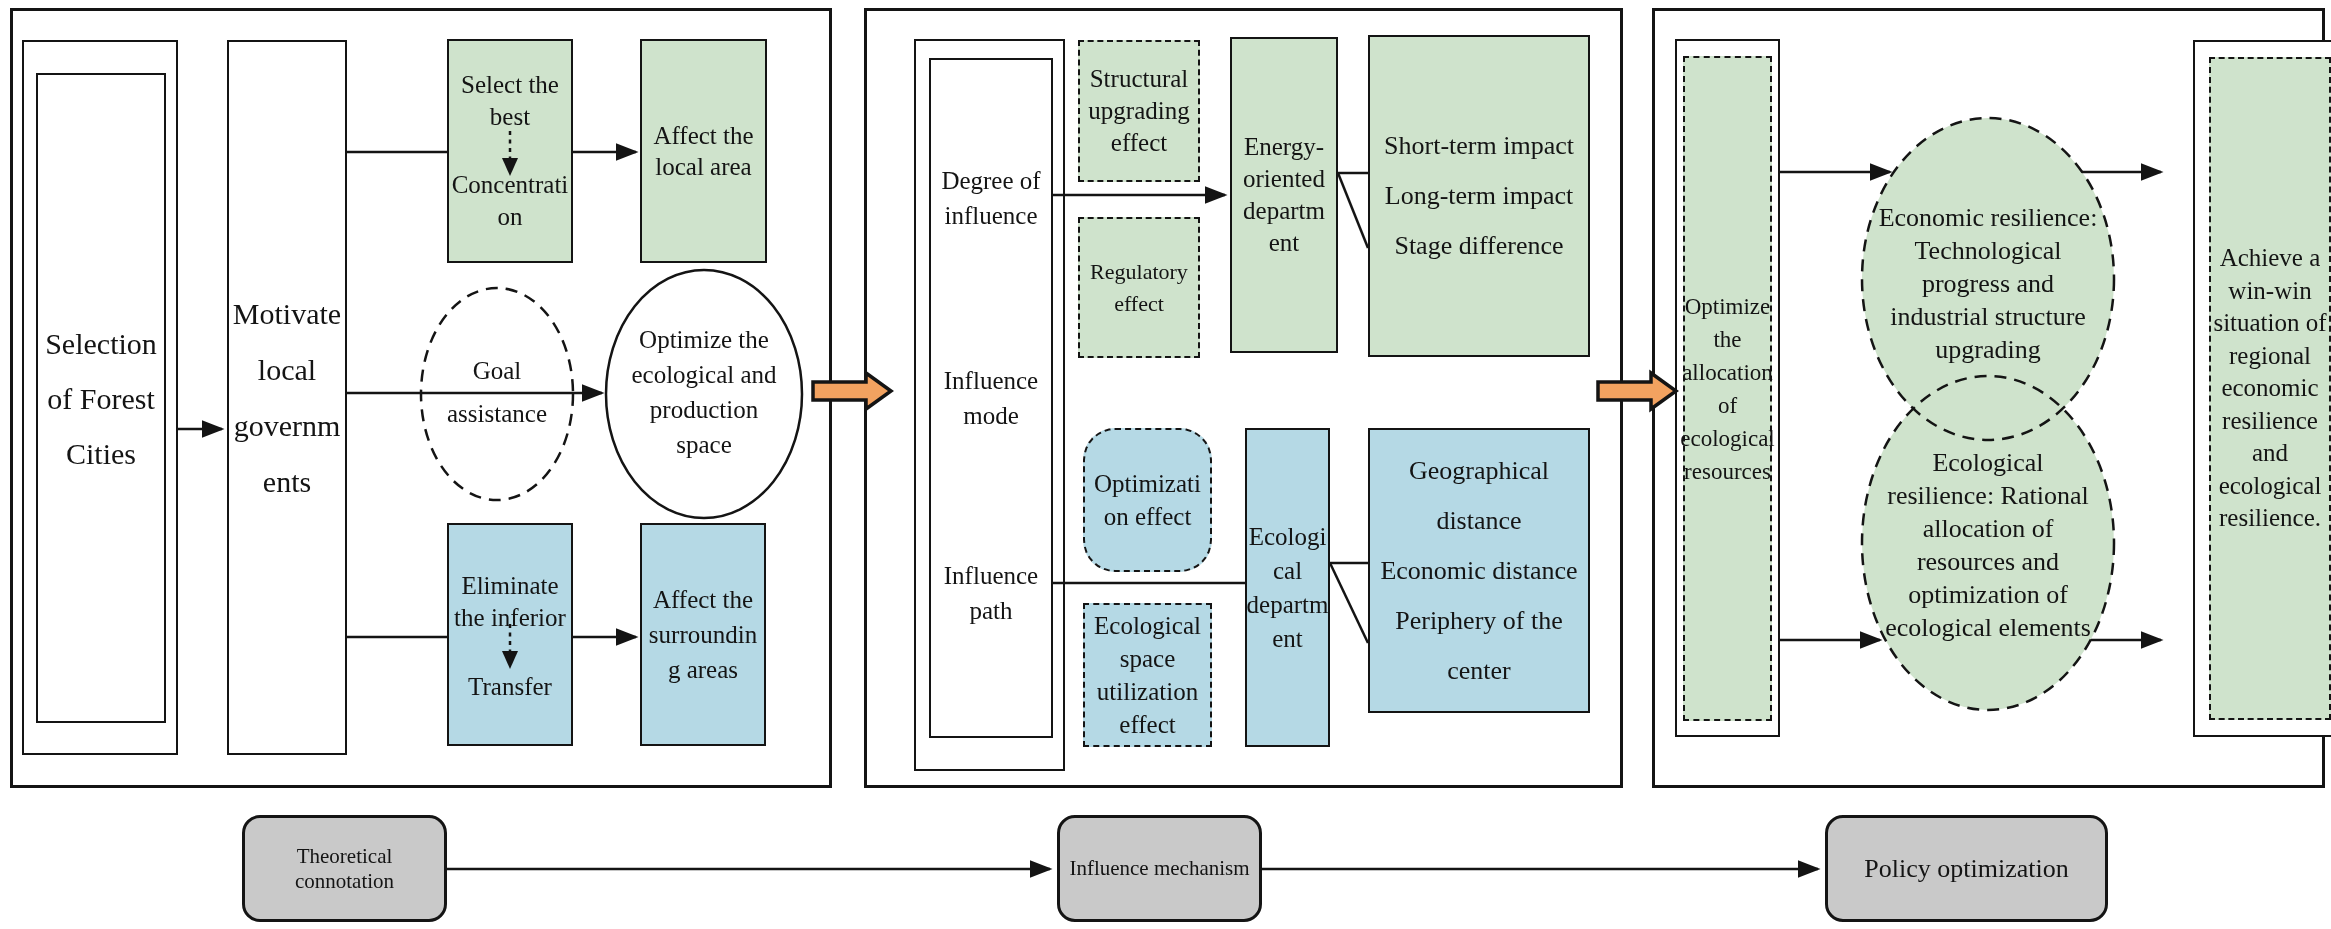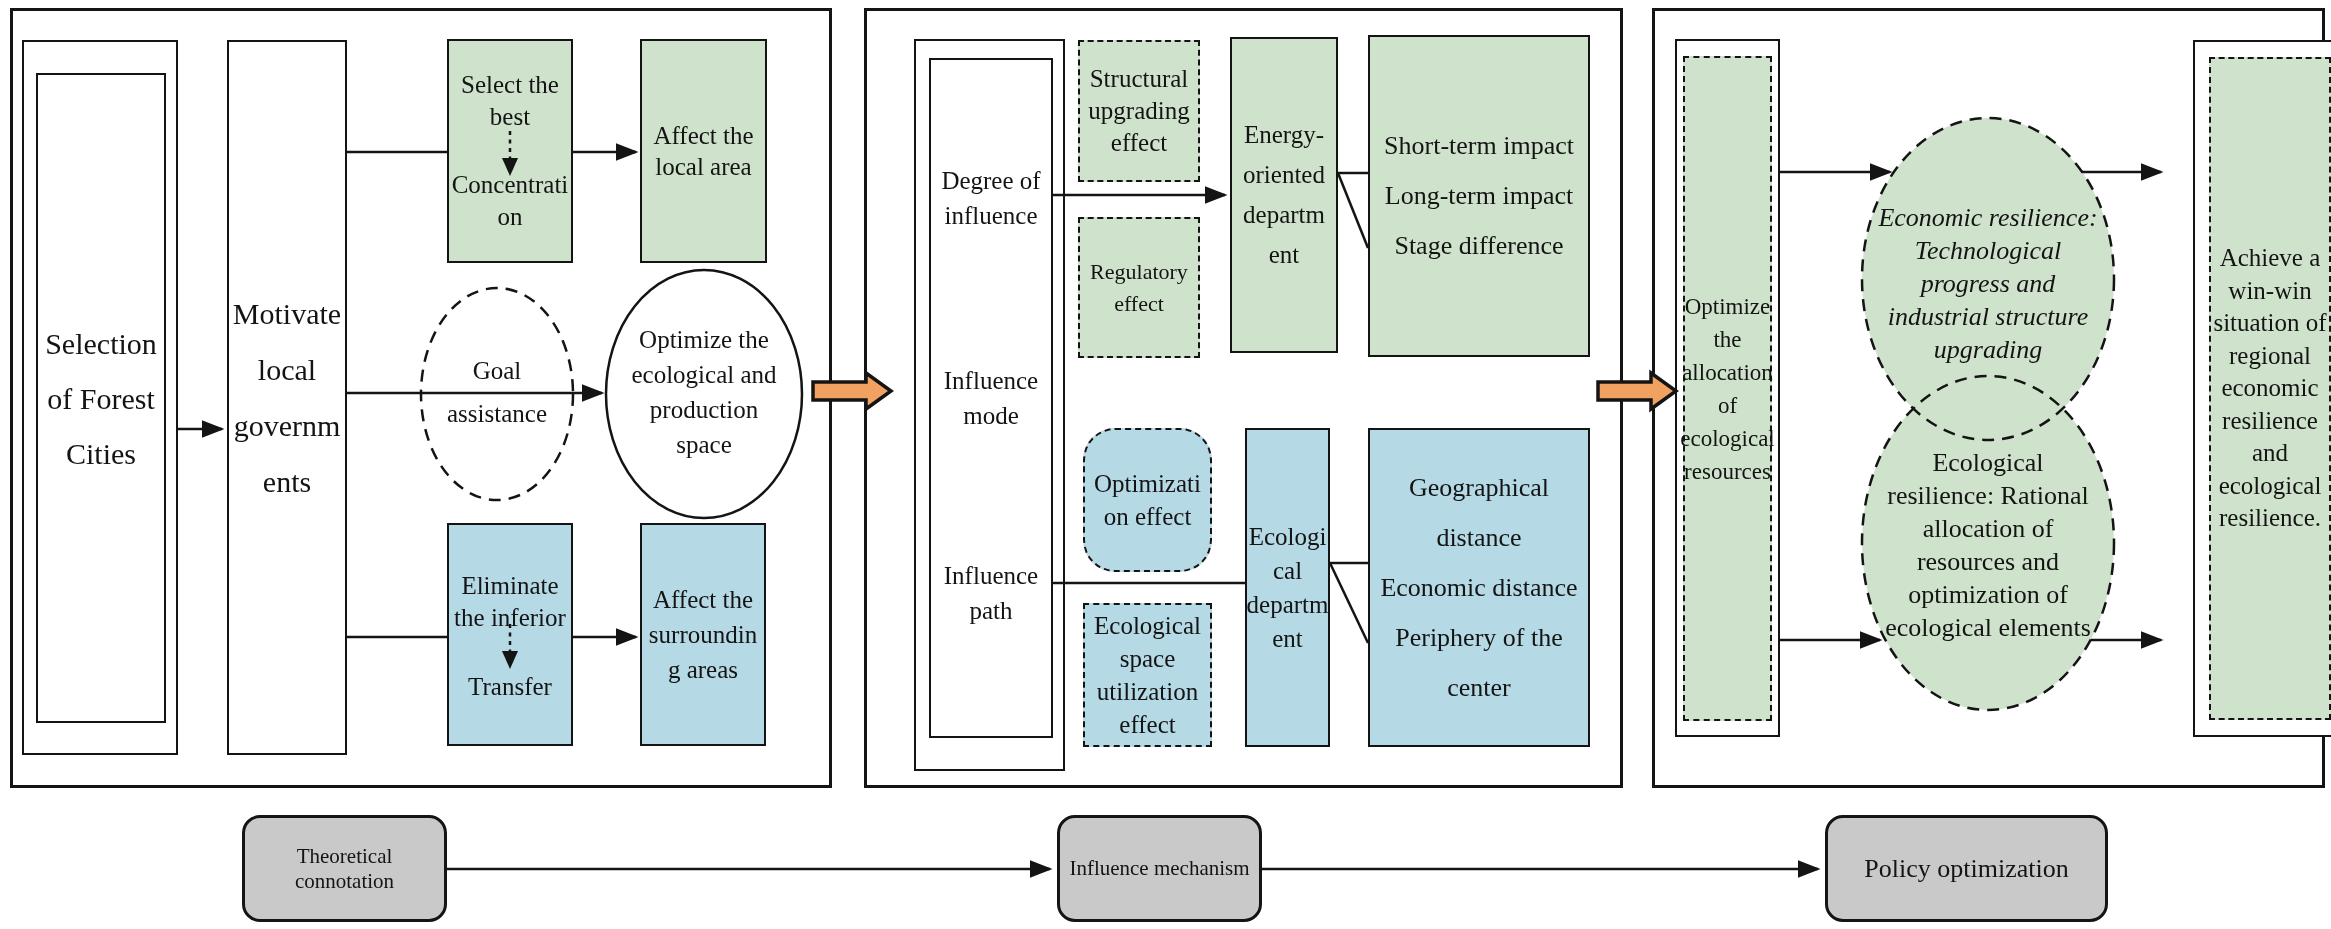--- a/index.html
+++ b/index.html
@@ -107,21 +107,21 @@
 
   <div class="box green dashed" style="left:1078px;top:40px;width:122px;height:142px;font-size:25px;line-height:32px;text-align:center;">
     <span>Structural
 upgrading
 effect</span>
   </div>
   <div class="box green dashed" style="left:1078px;top:217px;width:122px;height:141px;font-size:22px;line-height:32px;">
     <span>Regulatory
 effect</span>
   </div>
-  <div class="box green solid" style="left:1230px;top:37px;width:108px;height:316px;font-size:25px;line-height:40px;">
+  <div class="box green solid" style="left:1230px;top:37px;width:108px;height:316px;font-size:25px;line-height:32px;">
     <span>Energy-
 oriented
 departm
 ent</span>
   </div>
   <div class="box green solid" style="left:1368px;top:35px;width:222px;height:322px;font-size:26px;line-height:50px;">
     <span>Short-term impact
 Long-term impact
 Stage difference</span>
   </div>
@@ -135,40 +135,40 @@
 space
 utilization
 effect</span>
   </div>
   <div class="box blue solid" style="left:1245px;top:428px;width:85px;height:319px;font-size:25px;line-height:34px;">
     <span>Ecologi
 cal
 departm
 ent</span>
   </div>
-  <div class="box blue solid" style="left:1368px;top:428px;width:222px;height:319px;font-size:26px;line-height:50px;">
+  <div class="box blue solid" style="left:1368px;top:428px;width:222px;height:285px;font-size:26px;line-height:50px;">
     <span>Geographical
 distance
 Economic distance
 Periphery of the
 center</span>
   </div>
 
   <div class="box plain solid" style="left:1675px;top:39px;width:105px;height:698px;">
     <div class="box green dashed" style="left:6px;top:15px;width:89px;height:665px;font-size:23px;line-height:33px;">
       <span>Optimize
 the
 allocation
 of
 ecological
 resources</span>
     </div>
   </div>
 
-  <div class="etext" style="left:1856px;top:201px;width:264px;font-size:26px;line-height:33px;font-style:italic;">Economic resilience:
+  <div class="etext" style="left:1856px;top:201px;width:264px;font-size:26px;line-height:33px;">Economic resilience:
 Technological
 progress and
 industrial structure
 upgrading</div>
   <div class="etext" style="left:1850px;top:446px;width:276px;font-size:26px;line-height:33px;">Ecological
 resilience: Rational
 allocation of
 resources and
 optimization of
 ecological elements</div>

